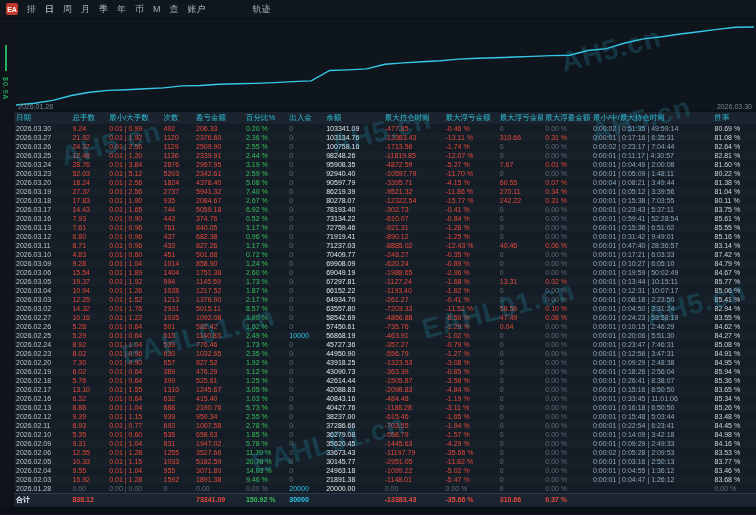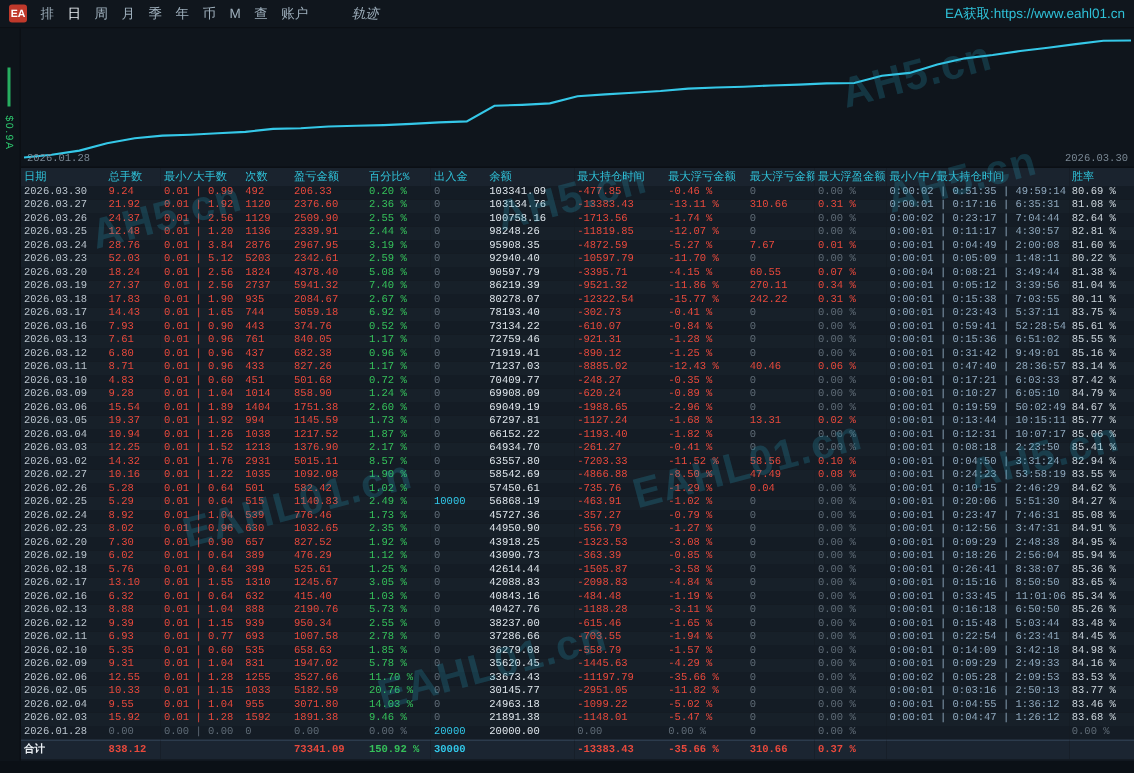--- a/index.html
+++ b/index.html
@@ -5,29 +5,29 @@
   html,body{margin:0;padding:0;background:#0b1016;}
   .app{position:relative;width:756px;height:515px;background:#141b23;overflow:hidden;
        font-family:"Liberation Sans","DejaVu Sans",sans-serif;-webkit-font-smoothing:antialiased;}
   
   .menubar{height:18px;display:flex;align-items:center;gap:9px;padding:0 6px;
            background:#10161d;border-bottom:1px solid #0b0f14;font-size:9px;color:#9fb0bd;}
   .logo{width:12px;height:12px;background:#c0392b;color:#fff;font-size:7px;font-weight:bold;
         display:flex;align-items:center;justify-content:center;border-radius:2px;flex:0 0 auto;}
   .menu-item{cursor:default;white-space:nowrap;}
   .menu-item.active{color:#e8eef2;}
-  .menu-item.gap-left{margin-left:20px;font-style:italic;}
+  .menu-item.gap-left{margin-left:38px;}
   .menu-right{margin-left:auto;color:#2fc1d8;font-size:9px;}
   
   .body-row{display:flex;height:488px;}
   .left-strip{width:13px;background:#0e141a;border-right:1px solid #0b0f14;position:relative;flex:0 0 auto;}
   .v-bar{position:absolute;top:26px;left:5px;width:2px;height:26px;background:#27ae60;}
   .v-label{position:absolute;top:58px;left:2px;writing-mode:vertical-rl;color:#2ecc71;
            font-size:7px;letter-spacing:1px;}
-  .content{flex:1;display:flex;flex-direction:column;min-width:0;font-family:Liberation Mono, monospace;}
+  .content{flex:1;display:flex;flex-direction:column;min-width:0;}
   
   .chart-area{height:92px;background:#0f151c;position:relative;border-bottom:1px solid #0b0f14;flex:0 0 auto;}
   .chart-area svg{position:absolute;inset:0;width:100%;height:100%;}
   .chart-label{position:absolute;bottom:1px;font-size:7px;color:#7a8894;}
   .chart-label.left{left:4px;} .chart-label.right{right:4px;}
   
   .table-wrap{flex:1;overflow:hidden;background:#141b23;}
   table{width:100%;border-collapse:collapse;table-layout:fixed;font-size:7px;}
   th{color:#2fc1d8;font-weight:normal;text-align:left;padding:1px 2px;height:10px;
      background:#1a232e;white-space:nowrap;overflow:hidden;font-size:7.5px;}
@@ -58,21 +58,20 @@
         <span class="menu-item">周</span>
         <span class="menu-item">月</span>
         <span class="menu-item">季</span>
         <span class="menu-item">年</span>
         <span class="menu-item">币</span>
         <span class="menu-item">M</span>
         <span class="menu-item">查</span>
         <span class="menu-item">账户</span>
         <span class="menu-item gap-left">轨迹</span>
       </span>
-    <span class="menu-right">EA获取:https://www.eahl01.cn</span>
   </div>
 
   <div class="body-row">
 
     <div class="left-strip">
       <div class="v-bar"></div>
       <div class="v-label">$0.9A</div>
     </div>
 
     <div class="content">

